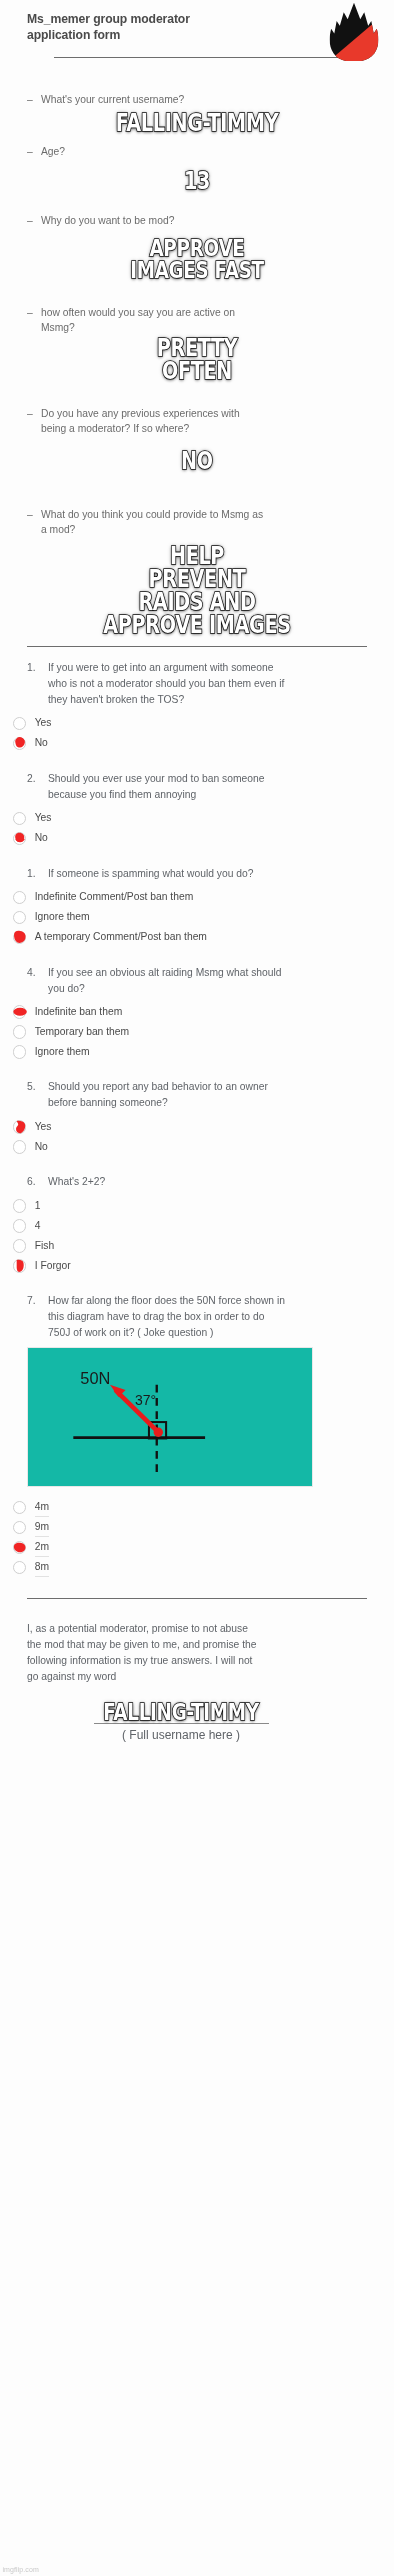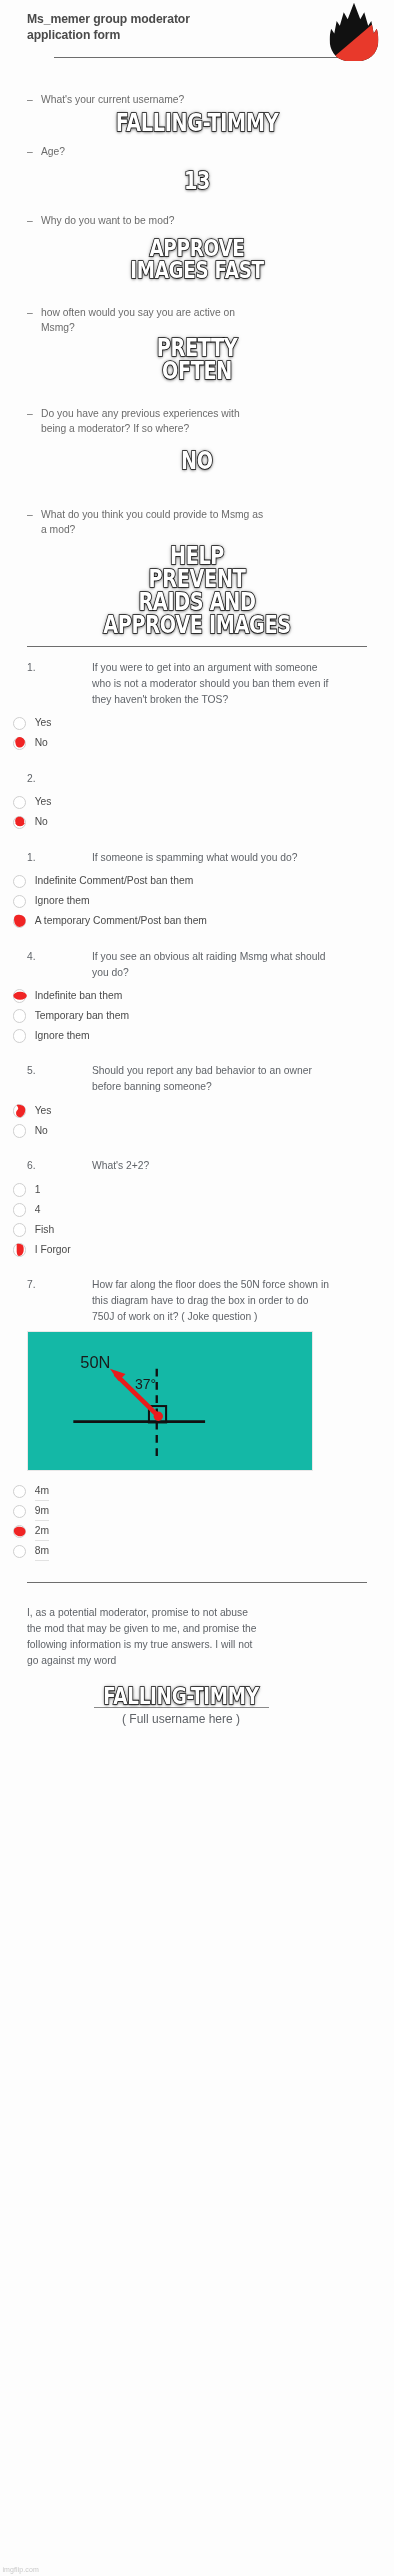--- a/index.html
+++ b/index.html
@@ -112,21 +112,20 @@
     font-size: 10.3px;
     line-height: 16px;
     color: #5f6368;
     text-align: left;
   }
   .mc-qtext {
     font-size: 10.3px;
     line-height: 16px;
     color: #5f6368;
     max-width: 237px;
-    margin-left: 44px;
   }
   .opt-row {
     display: flex;
     align-items: center;
     padding: 0 0 0 12.6px;
     height: 20px;
   }
   .radio {
     position: relative;
     flex: 0 0 13.4px;
@@ -307,20 +306,21 @@
               </svg>
           </span>
         </span>
         <span class="opt-label">No</span>
       </div>
     </div>
 
     <div class="mc-item">
       <div class="mc-q">
         <span class="mc-num">2.</span>
+        <span class="mc-qtext">Should you ever use your mod to ban someone because you find them annoying</span>
       </div>
       <div class="opt-row">
         <span class="radio"></span>
         <span class="opt-label">Yes</span>
       </div>
       <div class="opt-row">
         <span class="radio">
           <span class="blob">
             <svg viewBox="0 0 24 24">
                 <path d="M5 12 C4 8 6 4 11 4 C16 4 19 8 18 12 C17 17 12 19 8 17 C6 16 5.3 14 5 12 Z" fill="#f02424"></path>

